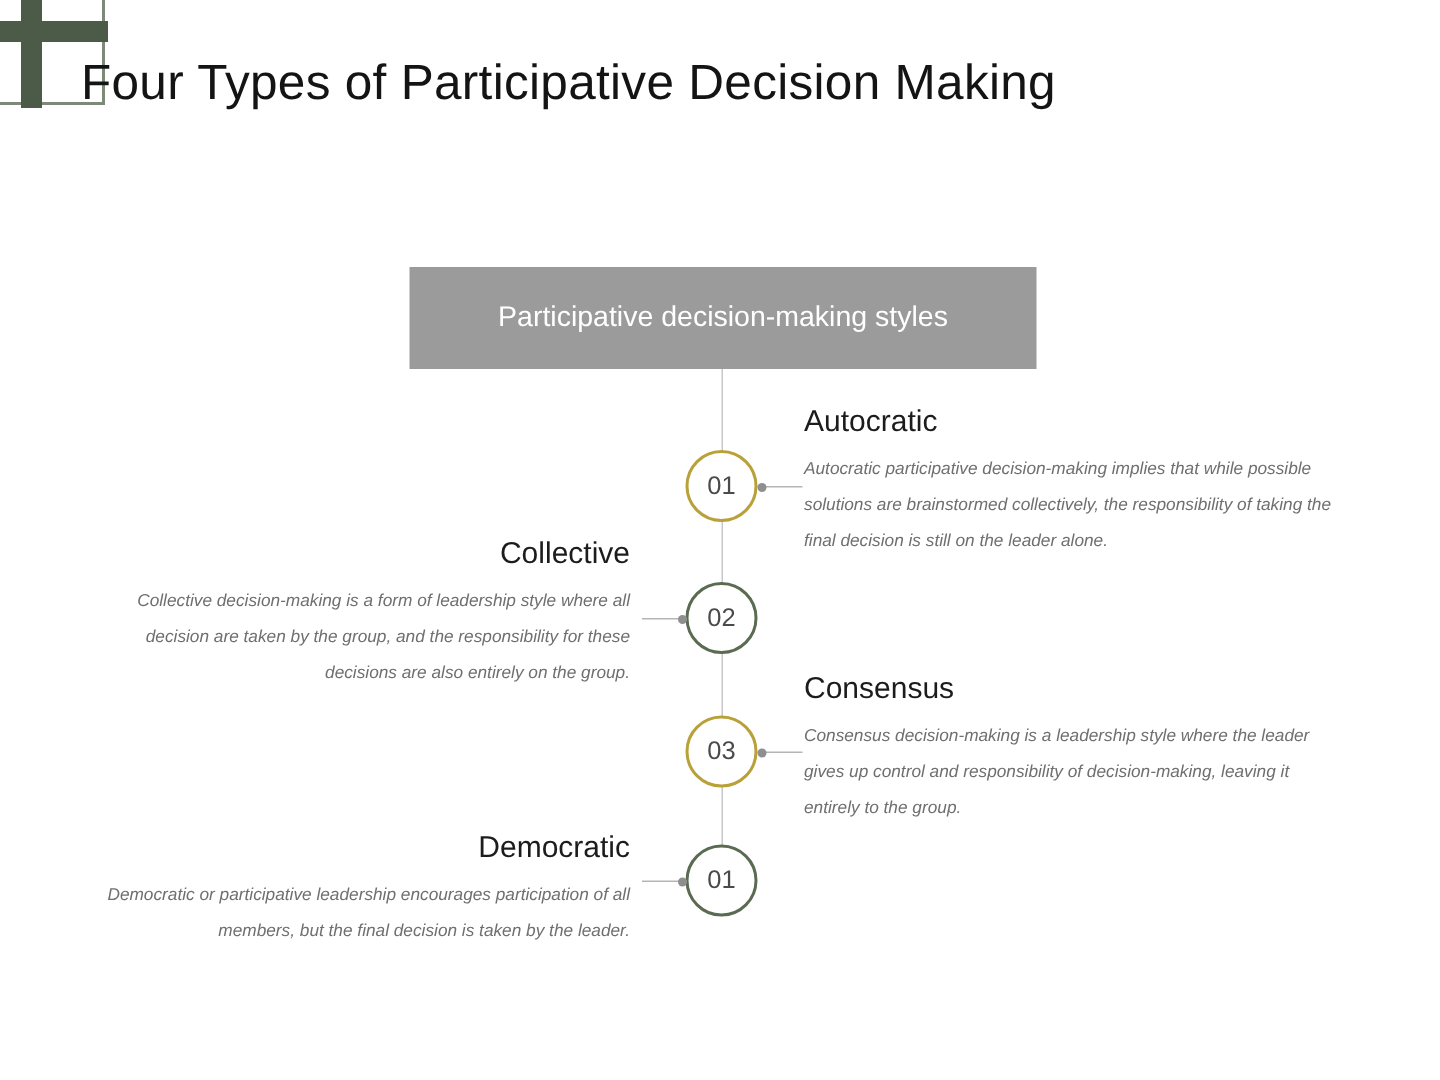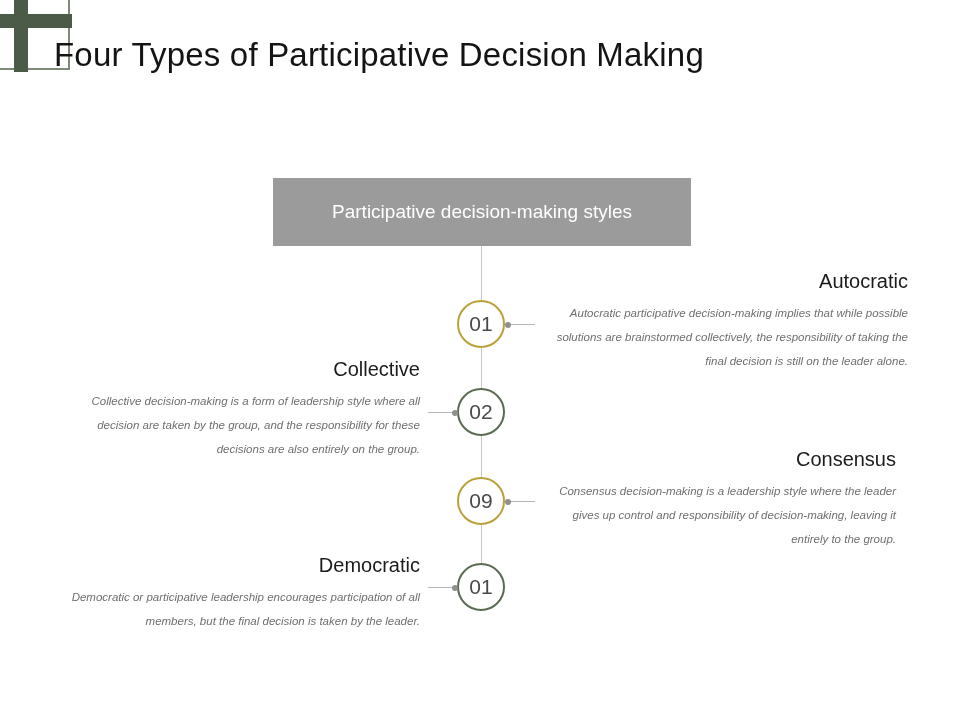--- a/index.html
+++ b/index.html
@@ -94,21 +94,21 @@
   .node {
     position: absolute;
     width: 48px;
     height: 48px;
     border-radius: 50%;
     border: 2px solid #b9a13a;
     background: #ffffff;
     display: flex;
     align-items: center;
     justify-content: center;
-    font-size: 21px;
+    font-size: 17px;
     color: #4a4a4a;
     box-sizing: border-box;
     left: 457px;
   }
   .node.olive { border-color: #5a6b52; }
 
   .node-1 { top: 300px; }
   .node-2 { top: 388px; }
   .node-3 { top: 477px; }
   .node-4 { top: 563px; }
@@ -145,21 +145,21 @@
     font-size: 20px;
     color: #1c1c1c;
   }
   .block p {
     margin: 0;
     font-size: 11.5px;
     line-height: 24px;
     color: #6f6f6f;
     font-style: italic;
   }
-  .block.right { text-align: right; }
+  .block.right { text-align: left; }
   .block.left { text-align: right; }
 
   .block-autocratic { left: 536px; top: 270px; width: 372px; }
   .block-collective { left: 60px; top: 358px; width: 360px; }
   .block-consensus  { left: 536px; top: 448px; width: 360px; }
   .block-democratic { left: 60px; top: 554px; width: 360px; }
 </style>
 </head>
 <body>
 
@@ -170,21 +170,21 @@
 </div>
 
 <div class="page-title">Four Types of Participative Decision Making</div>
 
 <div class="header-box">Participative decision-making styles</div>
 
 <div class="spine"></div>
 
 <div class="node node-1">01</div>
 <div class="node olive node-2">02</div>
-<div class="node node-3">09</div>
+<div class="node node-3">03</div>
 <div class="node olive node-4">01</div>
 
 <div class="connector conn-right conn-1">
     <span class="dot"></span>
   </div>
 <div class="connector conn-left conn-2">
     <span class="dot"></span>
   </div>
 <div class="connector conn-right conn-3">
     <span class="dot"></span>

